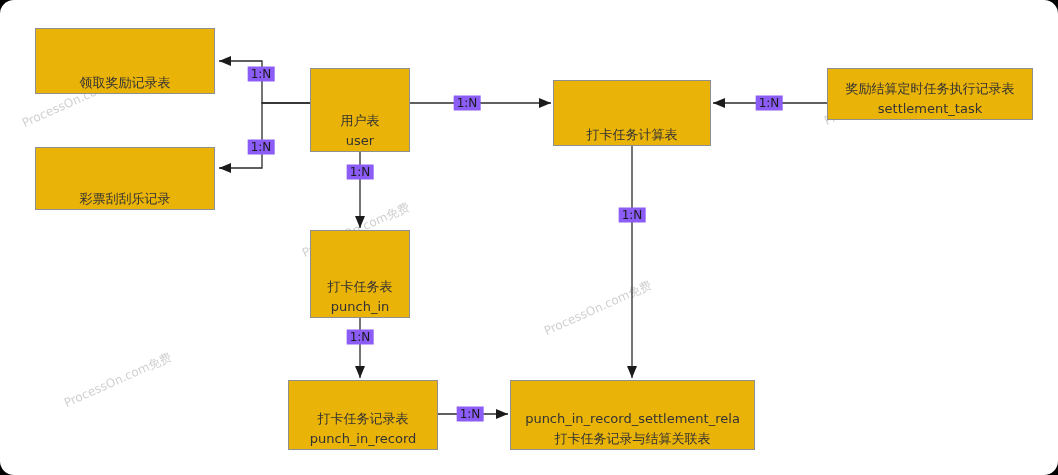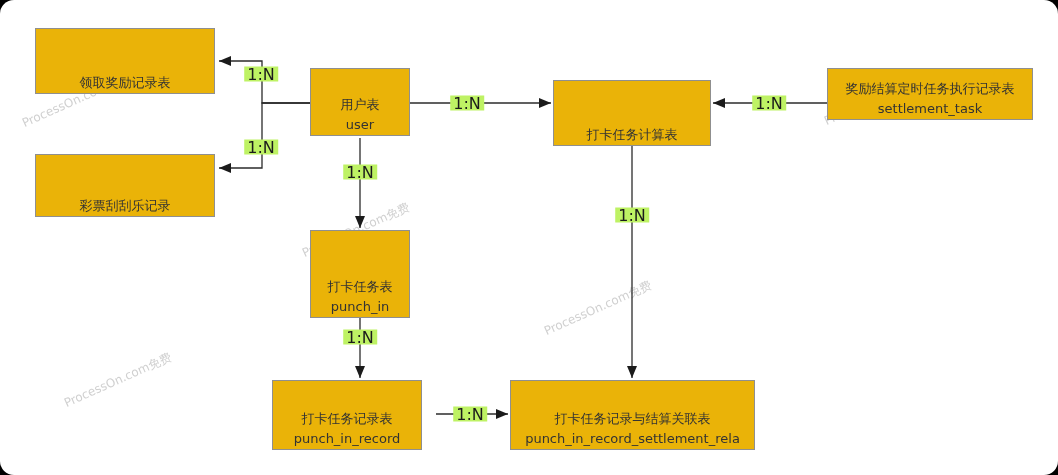--- a/index.html
+++ b/index.html
@@ -18,21 +18,21 @@
   }
   svg.wires{position:absolute;left:0;top:0;z-index:1;}
   .entity{
     position:absolute;z-index:2;background:#eab308;border:1px solid #8f8f8f;
     display:flex;flex-direction:column;align-items:center;justify-content:flex-end;
     gap:3px;color:#333;font-size:13px;text-align:center;line-height:17px;
     box-sizing:border-box;padding:2px 4px;
   }
   .rel-label{
     position:absolute;z-index:3;transform:translate(-50%,-50%);
-    background:#bef264;color:#1b1b1b;font-size:16px;line-height:15px;padding:0 3px;
+    background:#8b5cf6;color:#1b1b1b;font-size:12px;line-height:15px;padding:0 3px;
   }
 </style>
 </head>
 <body>
 
 <div class="canvas">
 
   <span class="wm" style="left:18px;top:92px">ProcessOn.com免费</span>
   <span class="wm" style="left:298px;top:222px">ProcessOn.com免费</span>
   <span class="wm" style="left:820px;top:90px">ProcessOn.com免费</span>
@@ -54,51 +54,51 @@
       <path d="M632,136 V378" marker-end="url(#arrowhead)"></path>
       <path d="M360,298 V378" marker-end="url(#arrowhead)"></path>
       <path d="M436,414 H508" marker-end="url(#arrowhead)"></path>
     </g>
   </svg>
 
   <div class="entity" style="left:35px;top:28px;width:180px;height:66px">
     <div>领取奖励记录表</div>
   </div>
 
-  <div class="entity" style="left:35px;top:154px;width:180px;height:63px">
+  <div class="entity" style="left:35px;top:147px;width:180px;height:63px">
     <div>彩票刮刮乐记录</div>
   </div>
 
-  <div class="entity" style="left:310px;top:68px;width:100px;height:68px">
+  <div class="entity" style="left:310px;top:68px;width:100px;height:84px">
     <div>用户表</div>
     <div>user</div>
   </div>
 
   <div class="entity" style="left:553px;top:80px;width:158px;height:66px">
     <div>打卡任务计算表</div>
   </div>
 
   <div class="entity" style="left:827px;top:68px;width:206px;height:52px">
     <div>奖励结算定时任务执行记录表</div>
     <div>settlement_task</div>
   </div>
 
   <div class="entity" style="left:310px;top:230px;width:100px;height:88px">
     <div>打卡任务表</div>
     <div>punch_in</div>
   </div>
 
-  <div class="entity" style="left:272px;top:380px;width:150px;height:70px">
+  <div class="entity" style="left:288px;top:380px;width:150px;height:70px">
     <div>打卡任务记录表</div>
     <div>punch_in_record</div>
   </div>
 
   <div class="entity" style="left:510px;top:380px;width:245px;height:70px">
+    <div>punch_in_record_settlement_rela</div>
     <div>打卡任务记录与结算关联表</div>
-    <div>punch_in_record_settlement_rela</div>
   </div>
 
   <div class="rel-label" style="left:261px;top:74px">1:N</div>
   <div class="rel-label" style="left:261px;top:147px">1:N</div>
   <div class="rel-label" style="left:467px;top:103px">1:N</div>
   <div class="rel-label" style="left:769px;top:103px">1:N</div>
   <div class="rel-label" style="left:360px;top:172px">1:N</div>
   <div class="rel-label" style="left:632px;top:215px">1:N</div>
   <div class="rel-label" style="left:360px;top:337px">1:N</div>
   <div class="rel-label" style="left:470px;top:414px">1:N</div>

